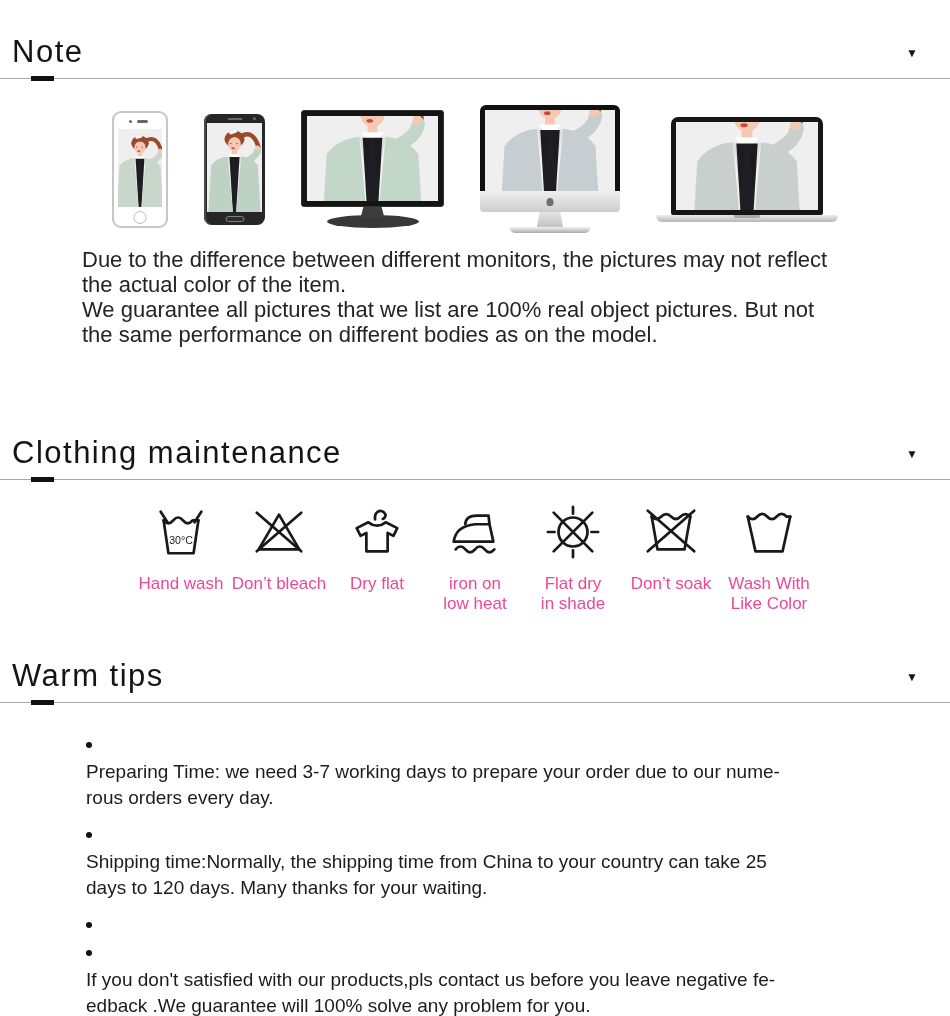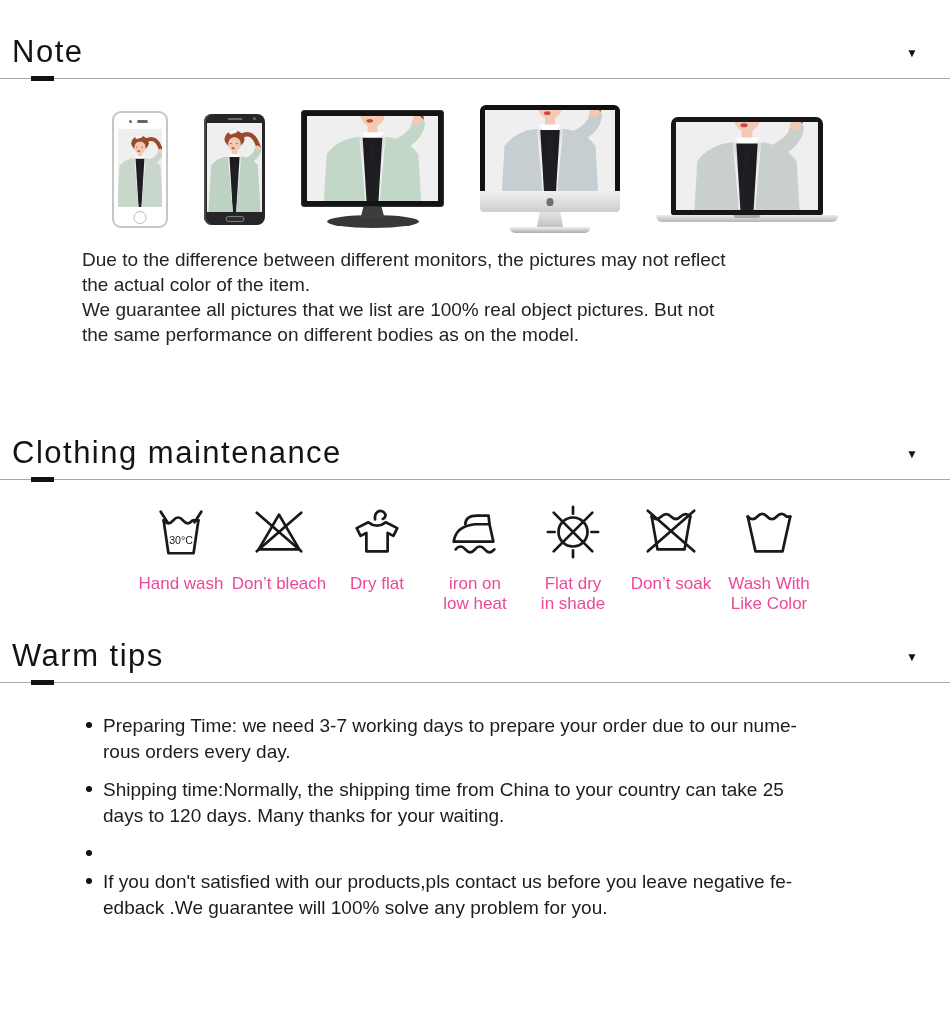--- a/index.html
+++ b/index.html
@@ -18,21 +18,21 @@
   .sec-title {
     font-size:31px; font-weight:300; letter-spacing:1.5px; color:#141414;
     padding-bottom:8px;
   }
   .sec-caret { font-size:12px; color:#141414; padding-bottom:18px; }
   .sec-dash {
     position:absolute; left:31px; bottom:-3px; width:23px; height:5px; background:#111;
   }
   #sec-note { margin-top:34px; }
   #sec-maint { margin-top:88px; }
-  #sec-tips { margin-top:24px; }
+  #sec-tips { margin-top:44px; }
 
   
   .devices { display:flex; justify-content:center; align-items:center; gap:36px; margin-top:24px; height:132px; }
   .dev { position:relative; flex:none; }
   .scr { overflow:hidden; }
   .scr svg { width:100%; height:100%; display:block; }
 
   .iphone { width:56px; height:117px; background:#fff; border:2px solid #c6c6c6; border-radius:9px; }
   .iphone .scr { position:absolute; left:4px; right:4px; top:16px; bottom:19px; }
   .iphone .cam { position:absolute; top:7px; left:15px; width:3px; height:3px; border-radius:50%; background:#666; }
@@ -57,35 +57,35 @@
   .imac .neck { width:26px; height:15px; background:linear-gradient(#e4e4e4,#c2c2c2); clip-path:polygon(10% 0,90% 0,100% 100%,0 100%); margin:0 auto; }
   .imac .base { width:80px; height:6px; background:linear-gradient(#f2f2f2,#ababab); border-radius:2px 2px 8px 8px; margin:0 auto; }
 
   .macbook { display:flex; flex-direction:column; align-items:center; }
   .macbook .lid { width:152px; height:98px; background:#161616; border-radius:7px 7px 2px 2px; padding:5px; }
   .macbook .scr { width:100%; height:100%; }
   .macbook .deck { width:182px; height:7px; background:linear-gradient(#ececec,#b5b5b5); border-radius:1px 1px 8px 8px; position:relative; }
   .macbook .notch { position:absolute; top:0; left:50%; transform:translateX(-50%); width:27px; height:3.5px; background:#a9a9a9; border-radius:0 0 5px 5px; }
 
   
-  .note-text { margin:12px 0 0 82px; width:800px; font-size:19px; line-height:25px; color:#242424; }
+  .note-text { margin:12px 0 0 82px; width:800px; font-size:22px; line-height:25px; color:#242424; }
   .note-text p { white-space:pre-line; }
 
   
   .care-row { display:flex; justify-content:center; margin-top:23px; }
   .care-col { width:98px; display:flex; flex-direction:column; align-items:center; }
   .care-col svg { width:58px; height:58px; display:block; }
   .care-label {
     margin-top:13px; font-size:17px; line-height:20px; color:#ec4899;
     text-align:center; white-space:pre;
   }
 
   
   .tips { list-style:none; margin:30px 0 0 86px; width:812px; }
-  .tips li { display:flex; gap:11px; margin-bottom:13px; }
+  .tips li { display:flex; gap:11px; margin-bottom:13px;flex-direction:column; }
   .tip-dot { flex:none; width:6px; height:6px; border-radius:50%; background:#111; margin-top:9px; }
   .tip-text { font-size:19px; line-height:25.5px; color:#1c1c1c; white-space:pre-line; }
 </style>
 </head>
 <body>
 
 <svg width="0" height="0" style="position:absolute" aria-hidden="true">
   <defs>
     <g id="model-figure">
       <rect width="120" height="160" fill="#efeff0"></rect>

